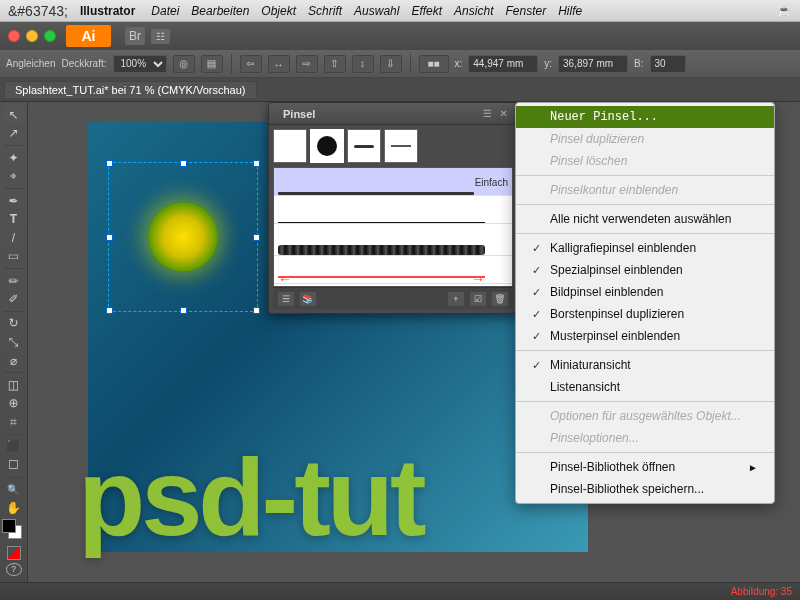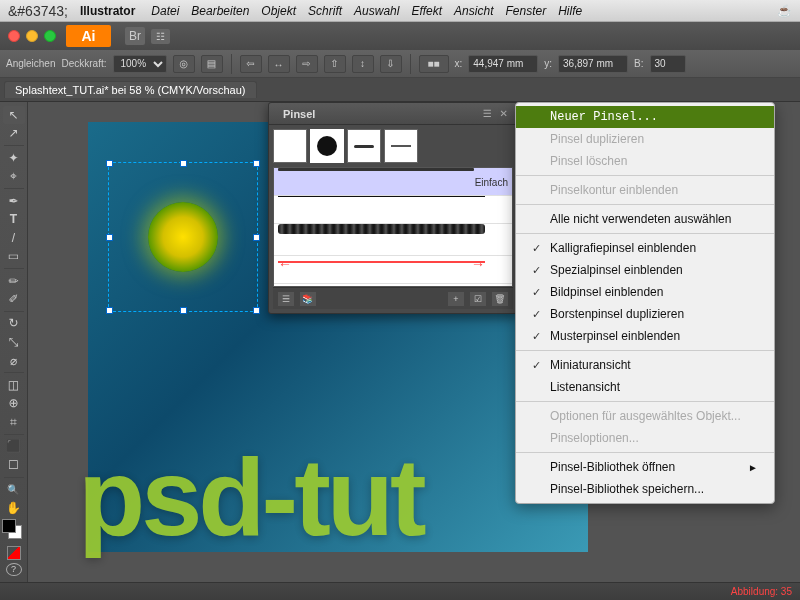--- a/index.html
+++ b/index.html
@@ -221,21 +221,21 @@
     
     .brush-list {
       background: #fff;
       height: 120px;
       overflow-y: auto;
       border: 1px solid #555;
     }
     .brush-stroke-item {
       height: 28px;
       display: flex;
-      align-items: flex-start;
+      align-items: flex-end;
       padding: 0 4px;
       border-bottom: 1px solid #e0e0e0;
       cursor: pointer;
       position: relative;
     }
     .brush-stroke-item.selected { background: #d0d0ff; }
     .brush-stroke-label { font-size: 10px; color: #333; position: absolute; right: 4px; top: 50%; transform: translateY(-50%); }
 
     .panel-footer {
       height: 22px;
@@ -269,21 +269,21 @@
       padding: 4px 16px;
       font-size: 12px;
       color: #111;
       cursor: pointer;
       display: flex;
       align-items: center;
       gap: 6px;
       white-space: nowrap;
     }
     .ctx-item.highlighted { background: #4d7c0f; color: #fff; font-family: Liberation Mono, monospace; }
-    .ctx-item.disabled { color: #aaa; cursor: default; }
+    .ctx-item.disabled { color: #aaa; cursor: default; font-style: italic; }
     .ctx-separator { height: 1px; background: #ccc; margin: 3px 0; }
     .ctx-check { width: 12px; font-size: 11px; color: #333; }
     .ctx-arrow { margin-left: auto; font-size: 10px; }
 
     
     .status-bar {
       height: 18px;
       background: linear-gradient(to bottom, #454545, #3d3d3d);
       display: flex;
       align-items: center;
@@ -340,21 +340,21 @@
   <div class="options-icon-btn" style="width:30px;">■■</div>
   <span class="options-label">x:</span>
   <div class="coord-box">44,947 mm</div>
   <span class="options-label">y:</span>
   <div class="coord-box">36,897 mm</div>
   <span class="options-label">B:</span>
   <div class="coord-box" style="width:36px;">30</div>
 </div>
 
 <div class="tab-bar">
-  <div class="tab active">Splashtext_TUT.ai* bei 58 % (CMYK/Vorschau)</div>
+  <div class="tab active">Splashtext_TUT.ai* bei 71 % (CMYK/Vorschau)</div>
 </div>
 
 <div class="main-area">
 
   <div class="left-toolbar">
     <div class="tool-btn active">↖</div>
     <div class="tool-btn">↗</div>
     <div class="tool-separator"></div>
     <div class="tool-btn">✦</div>
     <div class="tool-btn">⌖</div>

